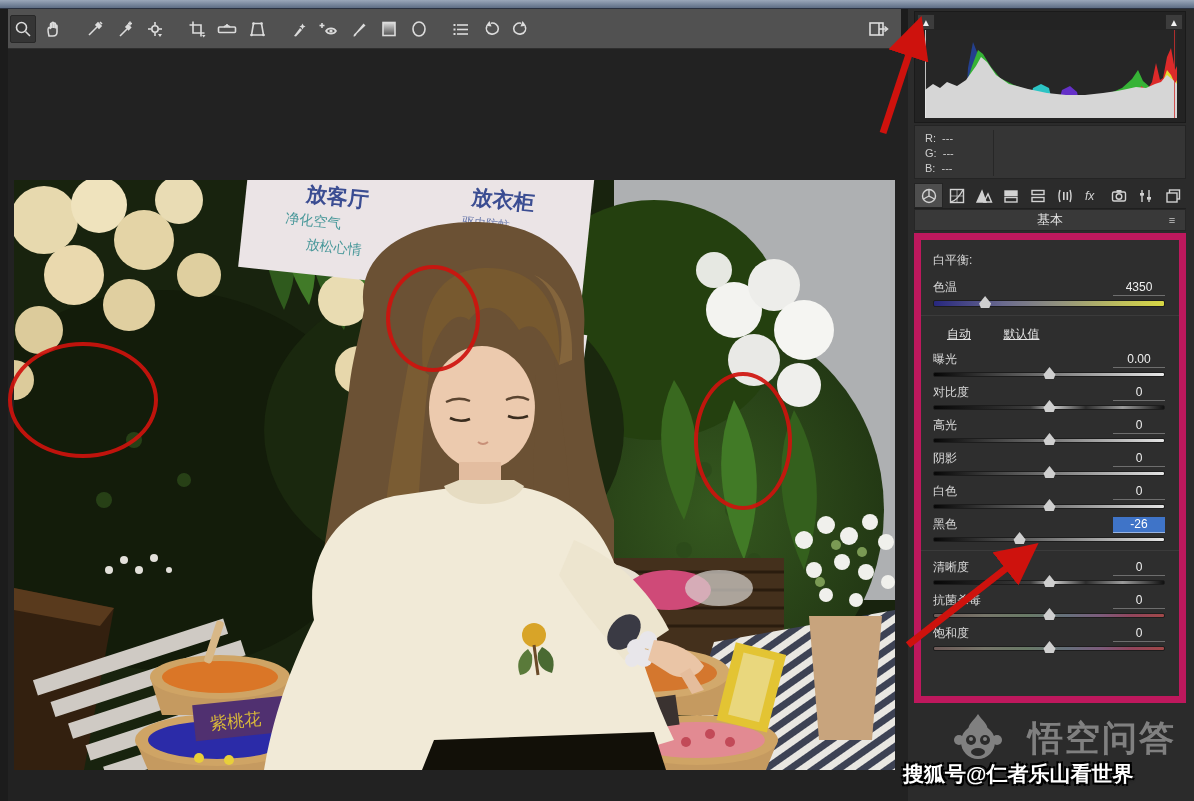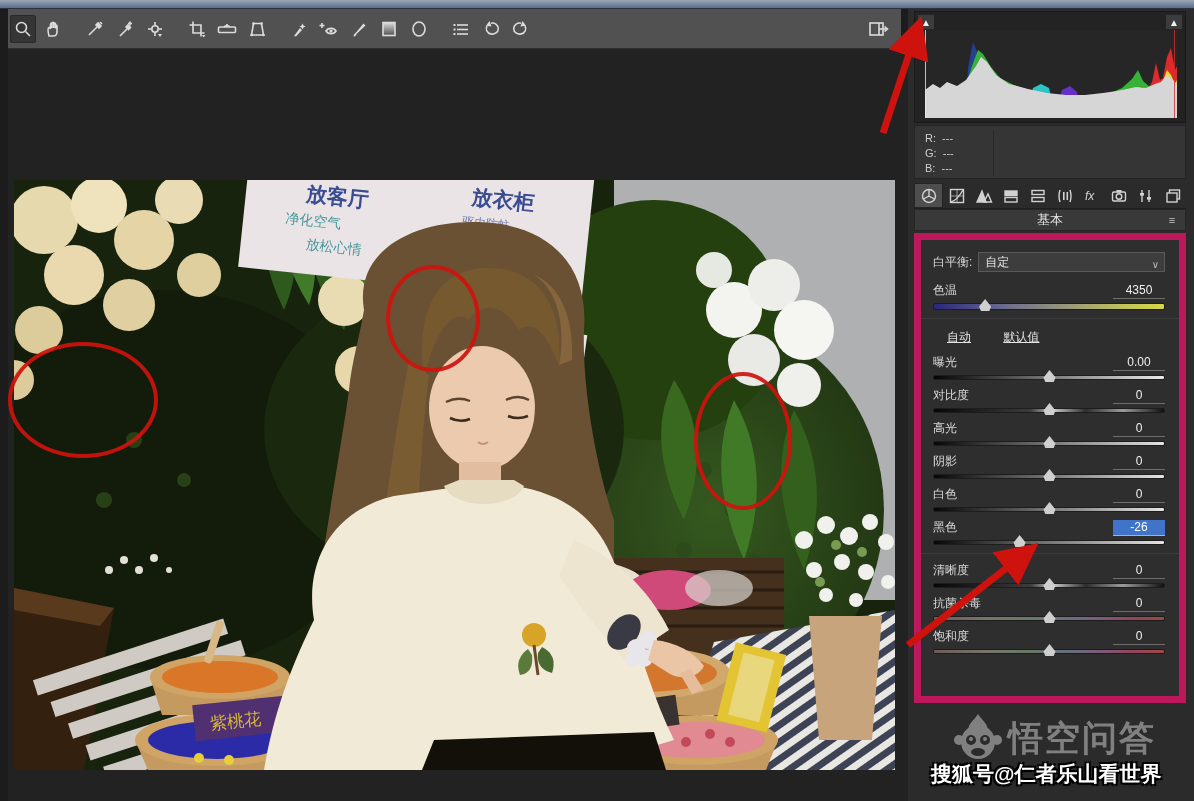--- a/index.html
+++ b/index.html
@@ -80,22 +80,22 @@
   .divider { height:1px; background:#1f1f1f; border-bottom:1px solid #3b3b3b; margin:8px -14px 8px -12px; }
   .auto-row { text-align:left; margin:2px 0 8px 0; }
   .auto-row span { color:#e4e4e4; font-size:12px; text-decoration:underline; margin:0 14px; }
 
   
   .ann { position:absolute; left:0; top:0; width:1194px; height:801px; pointer-events:none; }
   .redcircle { position:absolute; border:4px solid rgba(206,18,13,.92); border-radius:50%; }
 
   
   .wukong { position:absolute; left:952px; top:712px; display:flex; align-items:center; opacity:.72; }
-  .wukong-text { color:#a2a2a2; font-size:35px; font-weight:bold; letter-spacing:2px; margin-left:4px; }
-  .sohu { position:absolute; left:931px; top:760px; color:#fff; font-size:21px; font-weight:bold;
+  .wukong-text { color:#a2a2a2; font-size:35px; font-weight:bold; letter-spacing:2px; margin-left:24px; }
+  .sohu { position:absolute; left:903px; top:760px; color:#fff; font-size:21px; font-weight:bold;
     white-space:nowrap; text-shadow:-2px -2px 0 #000,2px -2px 0 #000,-2px 2px 0 #000,2px 2px 0 #000,0 2px 3px rgba(0,0,0,.5); }
 </style>
 </head>
 <body>
 
 <div class="titlebar"></div>
 
 <div class="toolbar">
   <div class="tool sel">
     <svg width="20" height="20">
@@ -610,24 +610,20 @@
   </div>
 
   <div class="panel-title">
     <span>基本</span>
     <span class="title-menu">≡</span>
   </div>
 
   <div class="controls">
     <div class="wb-row">
       <span class="wb-label">白平衡:</span>
-      <div class="wb-select">
-        <span>自定</span>
-        <span class="wb-chev">∨</span>
-      </div>
     </div>
 
     <div class="srow">
       <div class="srow-top">
           <span class="slabel">色温</span>
           <span class="svalue">4350</span>
         </div>
       <div class="track tall t-temp">
           <div class="thumb" style="left: calc(22% - 7px);"></div>
         </div>

